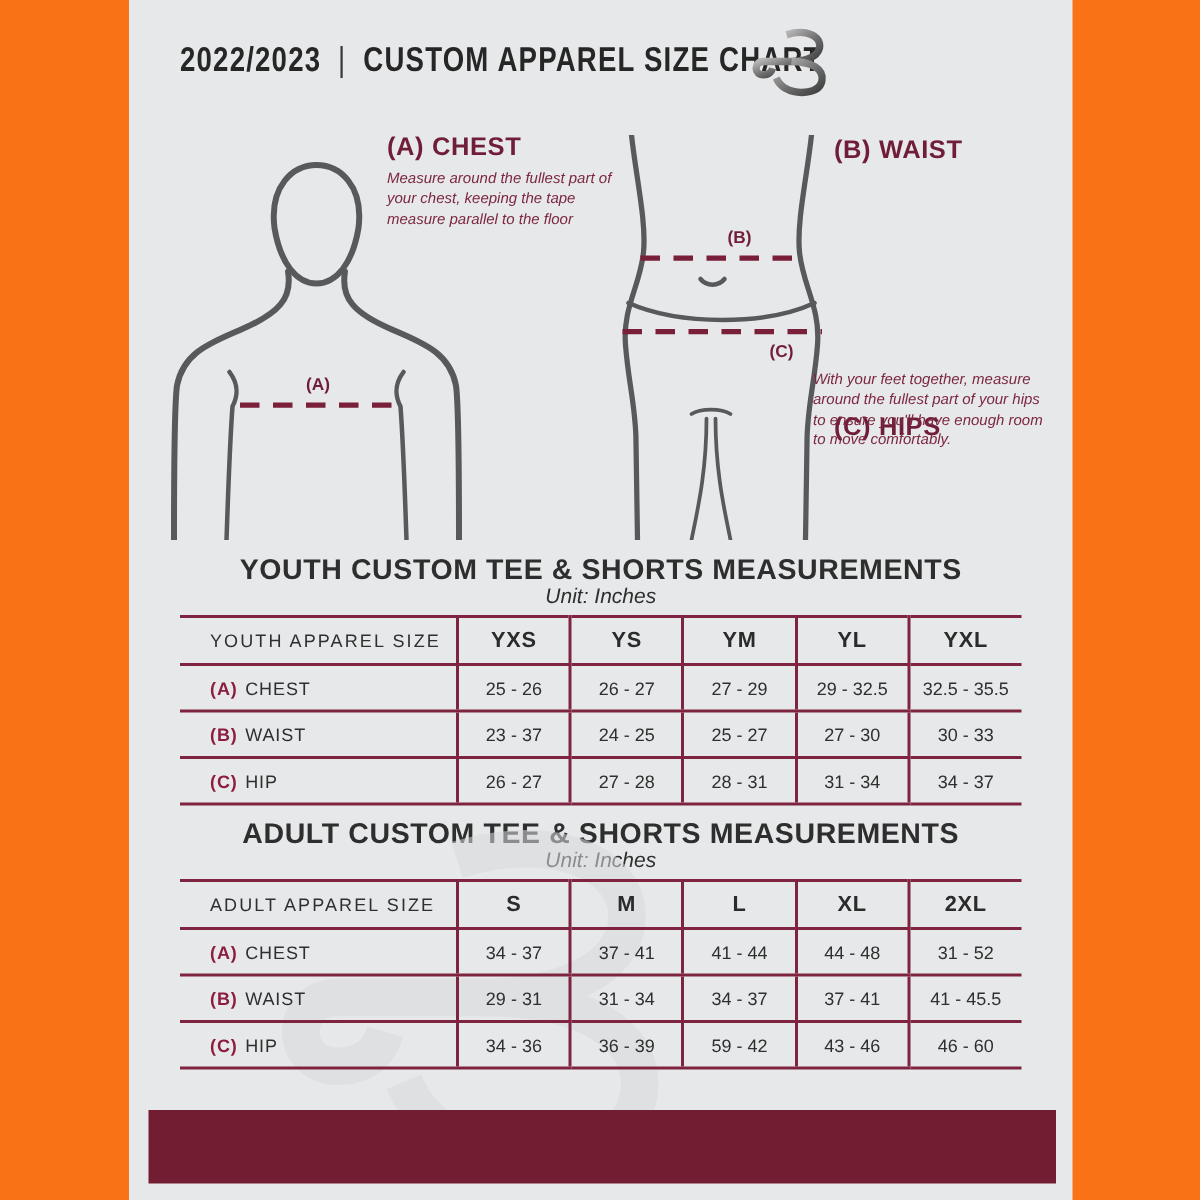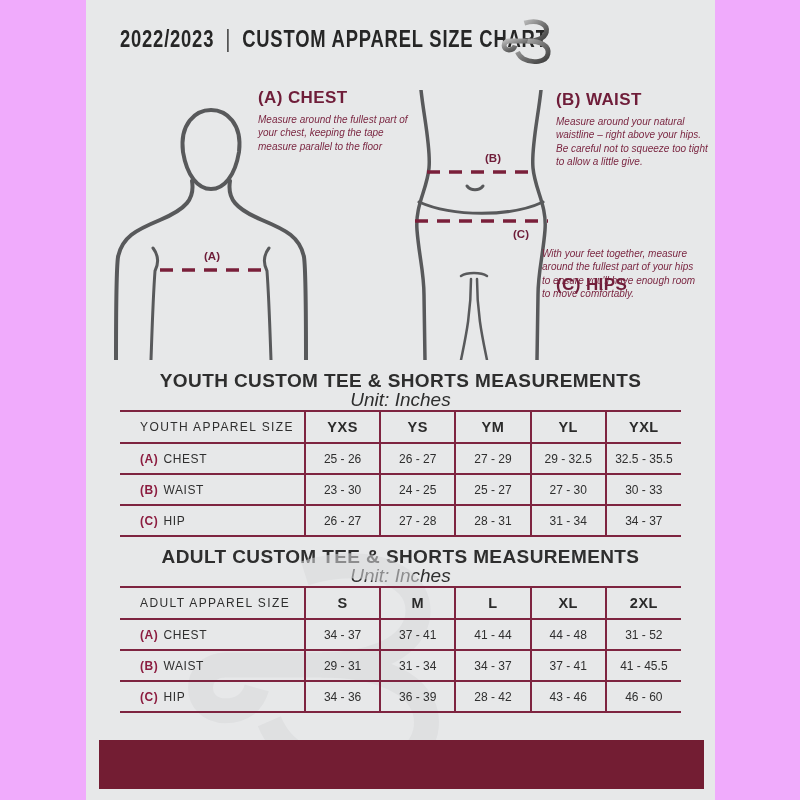--- a/index.html
+++ b/index.html
@@ -1,18 +1,18 @@
 <!DOCTYPE html>
 <html><head>
 <meta charset="utf-8">
 <style>
   * { margin:0; padding:0; box-sizing:border-box; }
   html,body { width:800px; height:800px; background:#000; overflow:hidden;
               font-family:"Liberation Sans", sans-serif; }
-  .stage { position:relative; width:800px; height:800px; background:#f0abfc; }
+  .stage { position:relative; width:800px; height:800px; background:#f97316; }
   .page { position:absolute; left:86px; top:0; width:629px; height:800px;
           background:#e7e8e9; overflow:hidden; }
 
   
   .hdr-title { position:absolute; left:34px; top:26px; white-space:nowrap;
                transform:scaleX(0.80); transform-origin:left center;
                display:flex; gap:14px; align-items:baseline;
                font-weight:700; font-size:23px; color:#262626; letter-spacing:1px; }
   .hdr-sep { font-weight:400; color:#3a3a3a; }
   .logo { position:absolute; left:414px; top:16px; }
@@ -25,21 +25,21 @@
              letter-spacing:.4px; }
   .guide-p { position:absolute; font-size:10px; font-style:italic; line-height:1.34;
              color:#7b2742; }
   .marker { font-size:11.5px; font-weight:700; fill:#6f1d39;
             font-family:"Liberation Sans", sans-serif; }
 
   
   .sec-title { position:absolute; left:34px; width:561px; text-align:center;
                font-size:19px; font-weight:700; color:#2e2e2e; letter-spacing:.4px; }
   .sec-unit  { position:absolute; left:34px; width:561px; text-align:center;
-               font-size:19px; font-style:italic; color:#2e2e2e; }
+               font-size:14px; font-style:italic; color:#2e2e2e; }
   table.size { position:absolute; left:34px; width:561px; border-collapse:collapse;
                table-layout:fixed; z-index:2; }
   table.size { border-top:2px solid #7e2440; }
   table.size td { border-bottom:2px solid #7e2440; text-align:center;
                   font-size:12px; color:#2f2f2f; height:31px; vertical-align:middle; }
   table.size tr.head td { height:32px; }
   table.size td.v { border-left:2px solid #7e2440; }
   td.rowlabel { text-align:left !important; padding-left:20px; font-size:15px;
                 color:#3a3a3a; letter-spacing:.6px; }
   td.collabel { text-align:left !important; padding-left:20px; font-size:15px;
@@ -104,21 +104,20 @@
       <line x1="36" y1="82" x2="145" y2="82" stroke="#7a1f3a" stroke-width="3.5" stroke-dasharray="13 9"></line>
       <text class="marker" x="94" y="72">(B)</text>
       <line x1="24" y1="131" x2="157" y2="131" stroke="#7a1f3a" stroke-width="3.5" stroke-dasharray="13 9"></line>
       <text class="marker" x="122" y="148">(C)</text>
     </svg>
 
     <div class="guide-h" style="left:172px; top:88px;">(A) CHEST</div>
     <div class="guide-p" style="left:172px; top:113px; width:153px;">Measure around the fullest part of your chest, keeping the tape measure parallel to the floor</div>
 
     <div class="guide-h" style="left:470px; top:90px;">(B) WAIST</div>
-    <div class="guide-p" style="left:470px; top:115px; width:156px;">Measure around your natural waistline – right above your hips. Be careful not to squeeze too tight to allow a little give.</div>
 
     <div class="guide-h" style="left:470px; top:239px;margin-top:36px;">(C) HIPS</div>
     <div class="guide-p" style="left:456px; top:247px; width:158px;">With your feet together, measure around the fullest part of your hips to ensure you'll have enough room to move comfortably.</div>
 
     <svg class="watermark" width="350" height="250" viewBox="0 0 64 60">
       <g fill="none" stroke="#d9dadc" stroke-width="6">
         <path d="M30,8 C46,3 59,9 57,19 C55,27 44,30 34,30"></path>
         <path d="M34,30 L11,30 C3,30 3,41 11,41 C15,41 17.5,39 18.5,35.5"></path>
         <path d="M34,30 C50,30 61,36 59,46 C57,56 40,58 29,52 C25,49.6 23,47 21.5,43.5"></path>
       </g>
@@ -148,21 +147,21 @@
       <tr>
         <td class="rowlabel"><span class="key">(A)</span><span>CHEST</span></td>
         <td class="v">25 - 26</td>
         <td class="v">26 - 27</td>
         <td class="v">27 - 29</td>
         <td class="v">29 - 32.5</td>
         <td class="v">32.5 - 35.5</td>
       </tr>
       <tr>
         <td class="rowlabel"><span class="key">(B)</span><span>WAIST</span></td>
-        <td class="v">23 - 30</td>
+        <td class="v">23 - 37</td>
         <td class="v">24 - 25</td>
         <td class="v">25 - 27</td>
         <td class="v">27 - 30</td>
         <td class="v">30 - 33</td>
       </tr>
       <tr>
         <td class="rowlabel"><span class="key">(C)</span><span>HIP</span></td>
         <td class="v">26 - 27</td>
         <td class="v">27 - 28</td>
         <td class="v">28 - 31</td>
@@ -206,21 +205,21 @@
         <td class="v">29 - 31</td>
         <td class="v">31 - 34</td>
         <td class="v">34 - 37</td>
         <td class="v">37 - 41</td>
         <td class="v">41 - 45.5</td>
       </tr>
       <tr>
         <td class="rowlabel"><span class="key">(C)</span><span>HIP</span></td>
         <td class="v">34 - 36</td>
         <td class="v">36 - 39</td>
-        <td class="v">28 - 42</td>
+        <td class="v">59 - 42</td>
         <td class="v">43 - 46</td>
         <td class="v">46 - 60</td>
       </tr>
     </tbody>
       </table>
 
     <div class="footer"></div>
 
   </div>
 </div>

